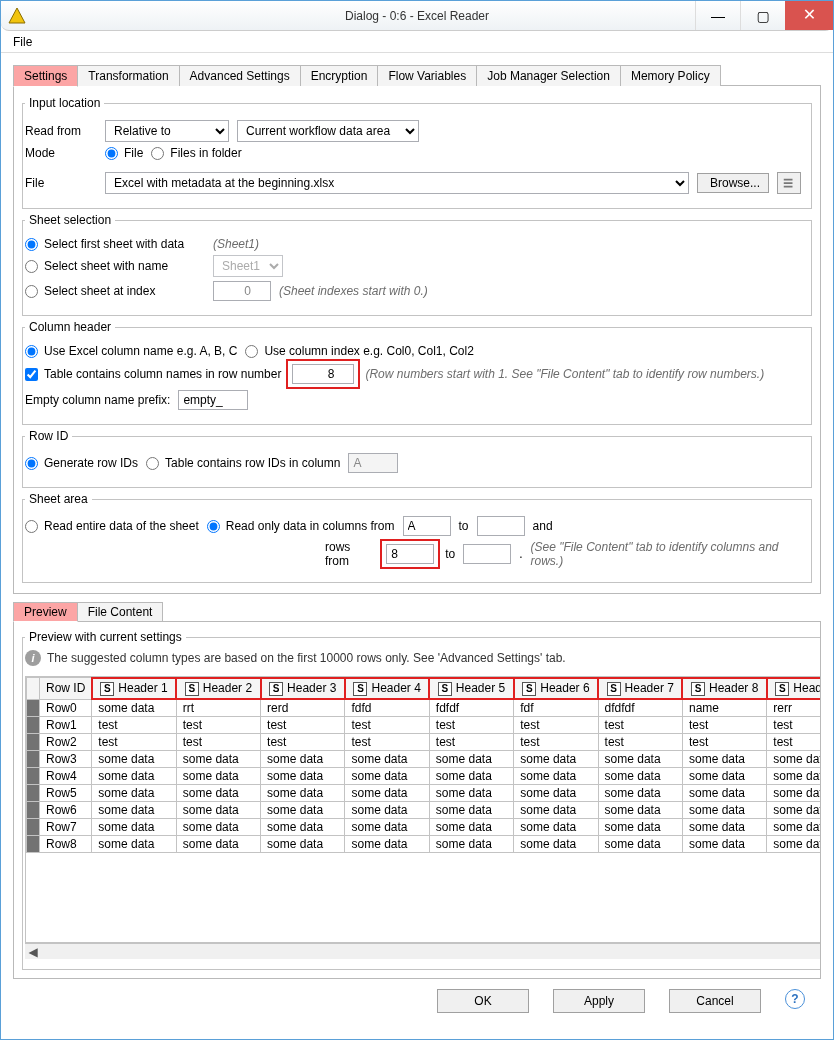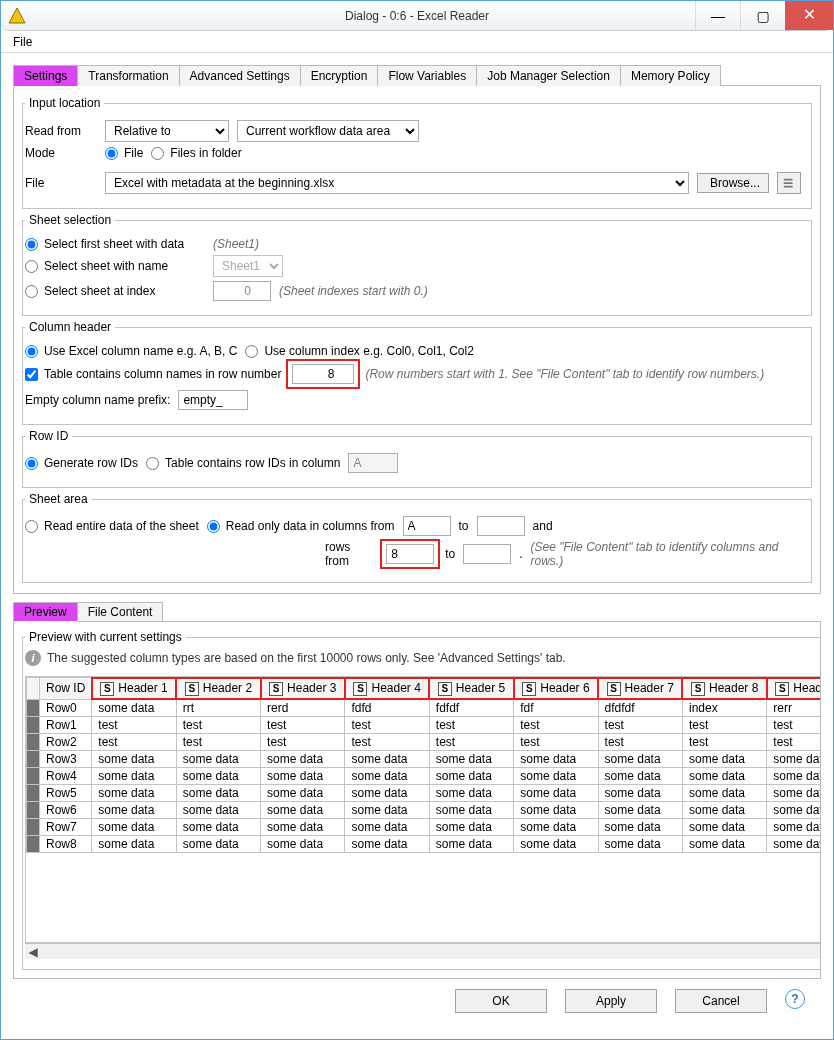--- a/index.html
+++ b/index.html
@@ -48,21 +48,21 @@
     border-bottom:1px solid #ddd;
   }
   .menubar span { padding: 2px 6px; }
   .client { flex:1; padding:12px; display:flex; flex-direction:column; overflow:hidden; }
   .tabs { display:flex; gap:0; margin-bottom: -1px; }
   .tab {
     border:1px solid #b9b9b9; border-bottom:none; padding:3px 10px;
     background:#f4f4f4; font-size:12px; position:relative;
   }
   .tab.active {
-    background:#d946ef; z-index:2; border-bottom:1px solid #fff;
+    background:#fca5a5; z-index:2; border-bottom:1px solid #fff;
     margin-bottom: -1px;
   }
   .tab + .tab { margin-left:-1px; }
   .tab-body {
     border:1px solid #b9b9b9; padding:6px; flex:0 0 auto;
   }
   fieldset {
     border:1px solid #c3c3c3;
     margin:4px 2px;
     padding:6px 10px 10px 2px;
@@ -126,21 +126,21 @@
   .row-num-box { background:#727272; width:12px; padding:0;}
   .header-hl { outline: 2px solid #e02020; outline-offset: -1px; }
   thead tr.colheads th:not(.rowid-th) { position:relative; }
   .hscroll {
     height:16px; border-top:1px solid #c3c3c3; background:#f0f0f0;
     display:flex; align-items:center;
   }
   .hscroll .arrow { width:16px; text-align:center; color:#555; }
 
   .footer {
-    padding:10px 16px 14px 0; display:flex; justify-content:flex-end; gap:18px;
+    padding:10px 16px 14px 0; display:flex; justify-content:flex-end; gap:24px;
     border-top:0;
   }
   .help-icon {
     width:20px; height:20px; border:1px solid #4a90d9; color:#2d72c0;
     border-radius:50%; display:flex; align-items:center; justify-content:center;
     font-weight:bold; cursor:default;
   }
   .history-btn {
     width:24px; height:22px; border:1px solid #a0a0a0; background:#f0f0f0;
     position:relative; display:flex; align-items:center; justify-content:center;
@@ -360,21 +360,21 @@
                   <tr>
                     <td class="row-num-box"></td>
                     <td>Row0</td>
                     <td>some data</td>
                     <td>rrt</td>
                     <td>rerd</td>
                     <td>fdfd</td>
                     <td>fdfdf</td>
                     <td>fdf</td>
                     <td>dfdfdf</td>
-                    <td>index</td>
+                    <td>name</td>
                     <td>rerr</td>
                   </tr>
                   <tr>
                     <td class="row-num-box"></td>
                     <td>Row1</td>
                     <td>test</td>
                     <td>test</td>
                     <td>test</td>
                     <td>test</td>
                     <td>test</td>

